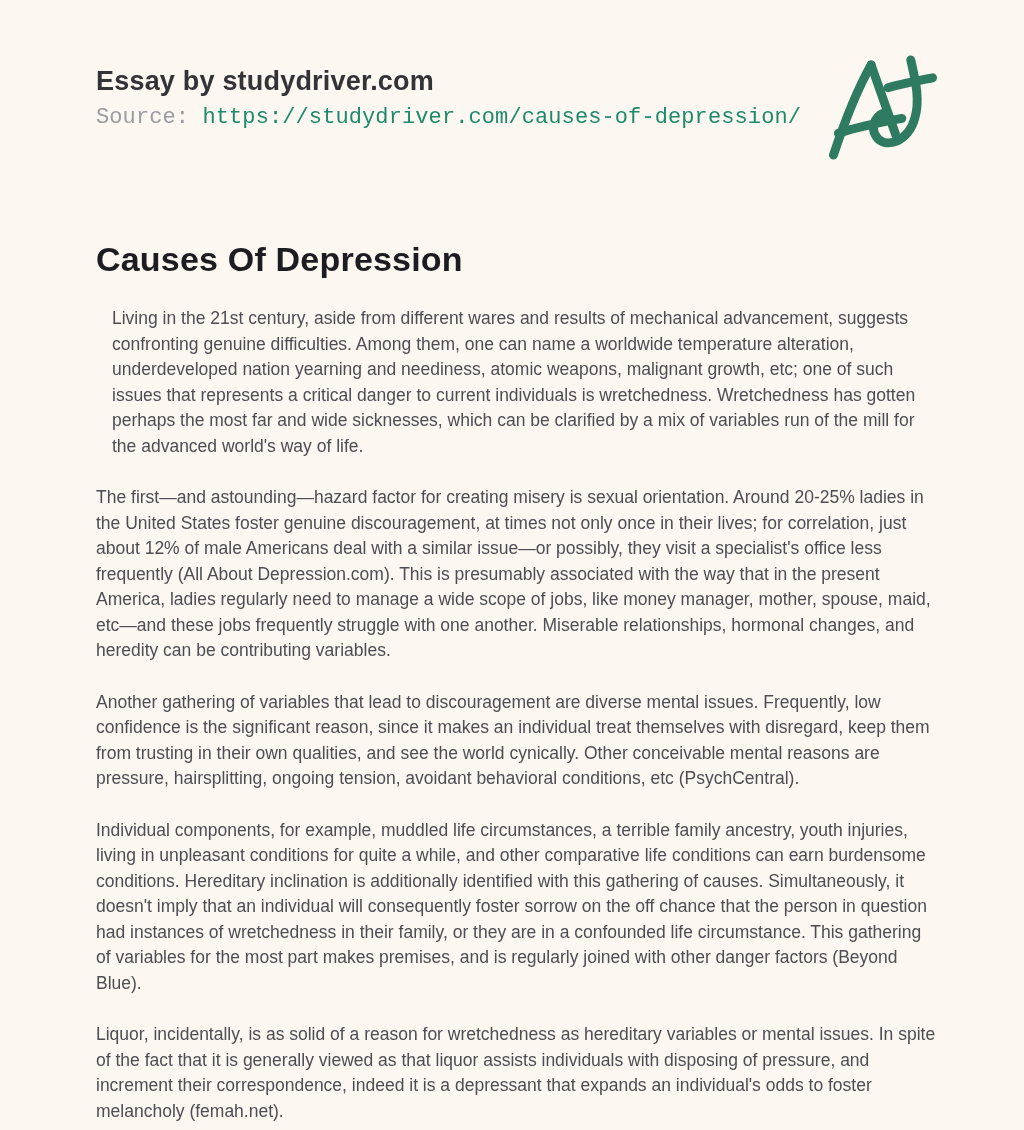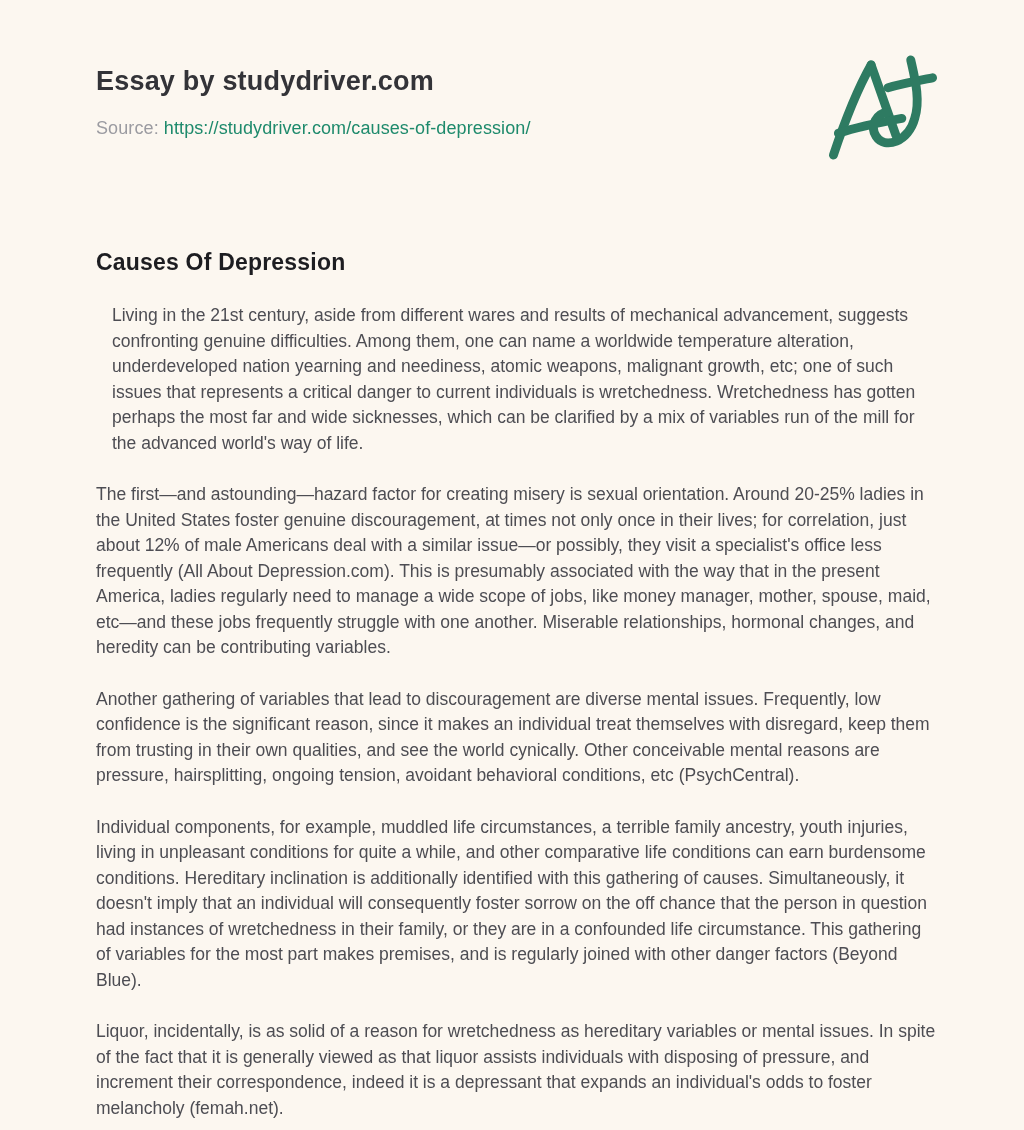--- a/index.html
+++ b/index.html
@@ -18,40 +18,41 @@
     padding: 66px 88px 0 96px;
   }
   .page-title {
     margin: 0;
     font-size: 27px;
     font-weight: 700;
     letter-spacing: 0.2px;
     color: #333338;
   }
   .source-line {
-    margin-top: 21px;
-    font-size: 18px;
+    margin-top: 8px;
+    font-size: 22px;
     letter-spacing: 0.1px;
+    font-family: Liberation Mono, monospace;
   }
   .source-label { color: #9b9ba1; }
   .source-link {
     color: #1e8a6c;
     text-decoration: none;
   }
   .logo {
     position: absolute;
     top: 52px;
     right: 80px;
     width: 122px;
     height: 114px;
   }
   .logo svg { width: 100%; height: 100%; }
   .essay-title {
     margin: 110px 0 0 0;
-    font-size: 23px;
+    font-size: 34px;
     font-weight: 700;
     letter-spacing: 0.2px;
     color: #1d1d21;
   }
   .essay-body p {
     margin: 26px 0 0 0;
     max-width: 842px;
     font-size: 17.5px;
     line-height: 25.5px;
     color: #4d4d53;

